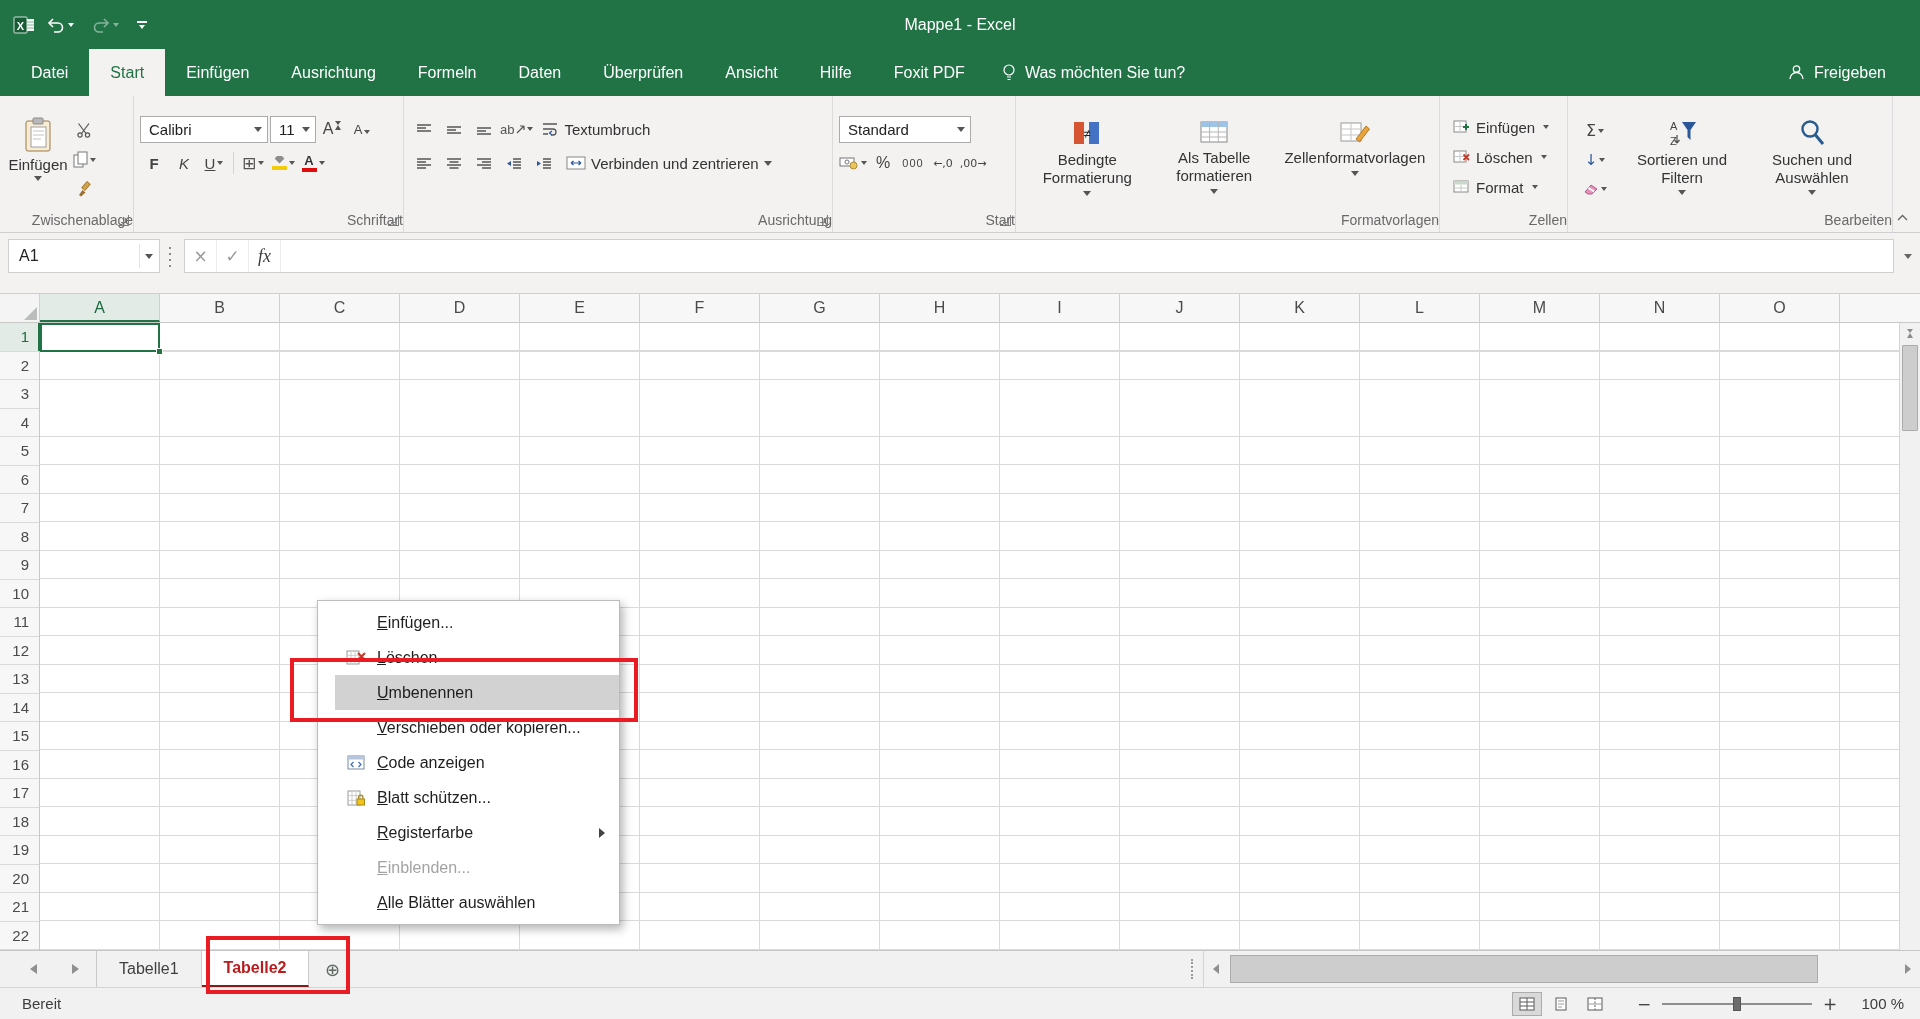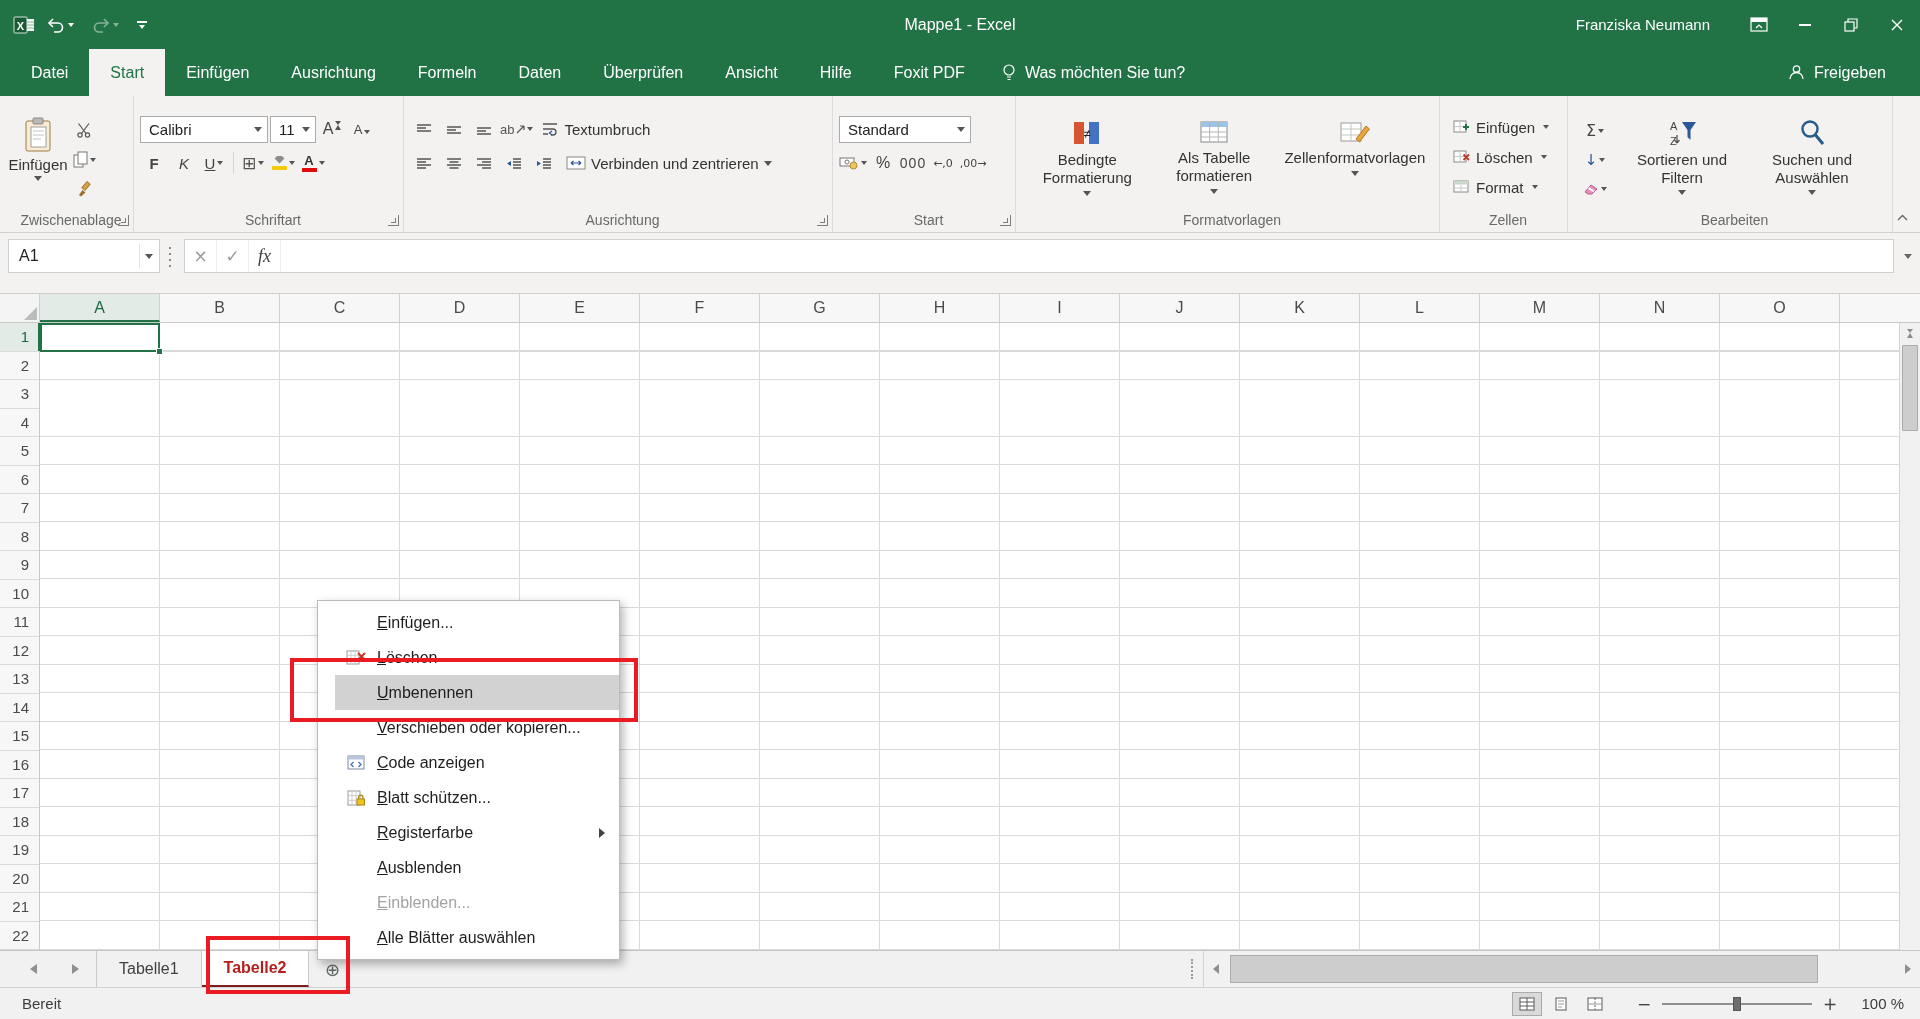--- a/index.html
+++ b/index.html
@@ -29,21 +29,21 @@
   
   .tabrow { position:absolute; left:0; top:49px; width:1920px; height:47px; background:#217346; display:flex; align-items:center; padding-left:10px; }
   .rtab { height:47px; line-height:47px; padding:0 21px; color:#fff; font-size:16px; white-space:nowrap; }
   .rtab.active { background:#f3f2f1; color:#217346; }
   .tellme { display:flex; align-items:center; gap:9px; color:#fff; margin-left:16px; font-size:16px; white-space:nowrap; }
   .share { margin-left:auto; margin-right:34px; display:flex; align-items:center; gap:9px; color:#fff; font-size:16px; }
 
   
   .ribbon { position:absolute; left:0; top:96px; width:1920px; height:137px; background:#f3f2f1; border-bottom:1px solid #d0cece; display:flex; }
   .rgroup { position:relative; flex:none; border-right:1px solid #dcdada; padding:16px 5px 24px 6px; }
-  .rg-label { position:absolute; left:9px; right:0; bottom:4px; text-align:center; font-size:14px; color:#696969; }
+  .rg-label { position:absolute; left:9px; right:0; bottom:4px; text-align:right; font-size:14px; color:#696969; }
   .launcher { position:absolute; right:4px; bottom:6px; width:11px; height:11px; border-right:1px solid #7c7c7c; border-bottom:1px solid #7c7c7c; }
   .launcher::after { content:""; position:absolute; right:2px; bottom:2px; width:4px; height:4px; border-right:1px solid #7c7c7c; border-bottom:1px solid #7c7c7c; }
   .g1{width:134px;} .g2{width:270px;} .g3{width:429px;} .g4{width:183px;} .g5{width:424px;} .g6{width:128px;} .g7{width:325px;}
   .rg-body { display:flex; height:100%; }
   .rows { display:flex; flex-direction:column; justify-content:flex-start; }
   .r1,.r2 { display:flex; align-items:center; gap:2px; height:34px; }
   .bigbtn { width:64px; display:flex; flex-direction:column; align-items:center; gap:3px; padding-top:5px; font-size:15px; color:#333; }
   .minicol { display:flex; flex-direction:column; justify-content:flex-start; gap:2px; padding-top:5px; }
   .minibtn { min-width:28px; height:27px; display:flex; align-items:center; justify-content:center; gap:2px; color:#444; font-size:15px; }
   .combo { display:flex; align-items:center; background:#fff; border:1px solid #ababab; height:27px; padding:0 5px 0 8px; font-size:15px; color:#222; }
@@ -167,44 +167,20 @@
           <i class="car t"></i>
         </button>
       <button class="qbtn">
           <span style="display:flex;flex-direction:column;align-items:center;gap:2px;">
             <span style="width:10px;height:2px;background:#fff;"></span>
             <i class="car t"></i>
           </span>
         </button>
     </div>
     <div class="tb-title">Mappe1 - Excel</div>
-    <div class="tb-right">
-      <span class="tb-user">Franziska Neumann</span>
-      <button class="tb-ic">
-          <svg width="18" height="15" viewBox="0 0 18 15">
-            <rect x="1" y="1" width="16" height="13" fill="none" stroke="#fff" stroke-width="1.2"></rect>
-            <rect x="1" y="1" width="16" height="4" fill="#fff"></rect>
-            <path d="M6 11 L9 8 L12 11" fill="none" stroke="#fff" stroke-width="1.2"></path>
-          </svg>
-        </button>
-      <button class="tb-ic">
-          <span style="width:12px;height:2px;background:#fff;"></span>
-        </button>
-      <button class="tb-ic">
-          <svg width="14" height="14" viewBox="0 0 14 14">
-            <rect x="1" y="4" width="9" height="9" fill="none" stroke="#fff" stroke-width="1.2"></rect>
-            <path d="M4 4 V1 H13 V10 H10" fill="none" stroke="#fff" stroke-width="1.2"></path>
-          </svg>
-        </button>
-      <button class="tb-ic">
-          <svg width="14" height="14" viewBox="0 0 14 14">
-            <path d="M2 2 L12 12 M12 2 L2 12" stroke="#fff" stroke-width="1.4"></path>
-          </svg>
-        </button>
-    </div>
   </div>
 
   <div class="tabrow">
     <div class="rtab">Datei</div>
     <div class="rtab active">Start</div>
     <div class="rtab">Einfügen</div>
     <div class="rtab">Ausrichtung</div>
     <div class="rtab">Formeln</div>
     <div class="rtab">Daten</div>
     <div class="rtab">Überprüfen</div>
@@ -411,21 +387,21 @@
                 <rect x="1" y="2" width="14" height="8" fill="#fff" stroke="#777"></rect>
                 <circle cx="8" cy="6" r="2" fill="none" stroke="#777"></circle>
                 <circle cx="14.5" cy="9.5" r="3.5" fill="#ecc55f" stroke="#b08a2e"></circle>
               </svg>
               <i class="car t" style="color:#555"></i>
             </button>
           <button class="minibtn">
               <span style="font-size:16px;color:#444">%</span>
             </button>
           <button class="minibtn">
-              <span style="font-size:14px;letter-spacing:1px;color:#444">000</span>
+              <span style="font-size:11px;letter-spacing:1px;color:#444">000</span>
             </button>
           <button class="minibtn">
               <span class="g" style="font-size:11px;color:#444">←,0</span>
             </button>
           <button class="minibtn">
               <span class="g" style="font-size:11px;color:#444">,00→</span>
             </button>
         </div>
       </div>
       <div class="rg-label"><span>Start</span></div>
@@ -739,24 +715,20 @@
             <rect x="10" y="9" width="7.5" height="6" fill="#f0c419" stroke="#a88619"></rect>
           </svg>
         </span>
         <span class="ml">Blatt schützen...</span>
       </div>
     <div class="mi">
         <span class="mic"></span>
         <span class="ml">Registerfarbe</span>
         <span class="subarr"></span>
       </div>
-    <div class="mi">
-        <span class="mic"></span>
-        <span class="ml">Ausblenden</span>
-      </div>
     <div class="mi dis">
         <span class="mic"></span>
         <span class="ml">Einblenden...</span>
       </div>
     <div class="mi">
         <span class="mic"></span>
         <span class="ml">Alle Blätter auswählen</span>
       </div>
   </div>
 

